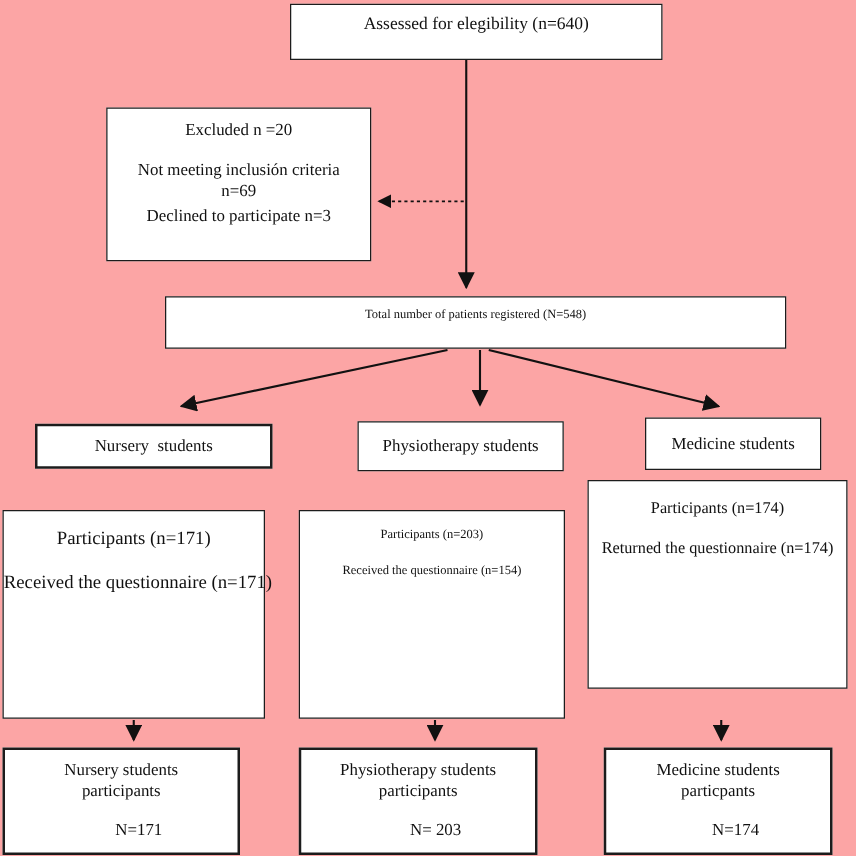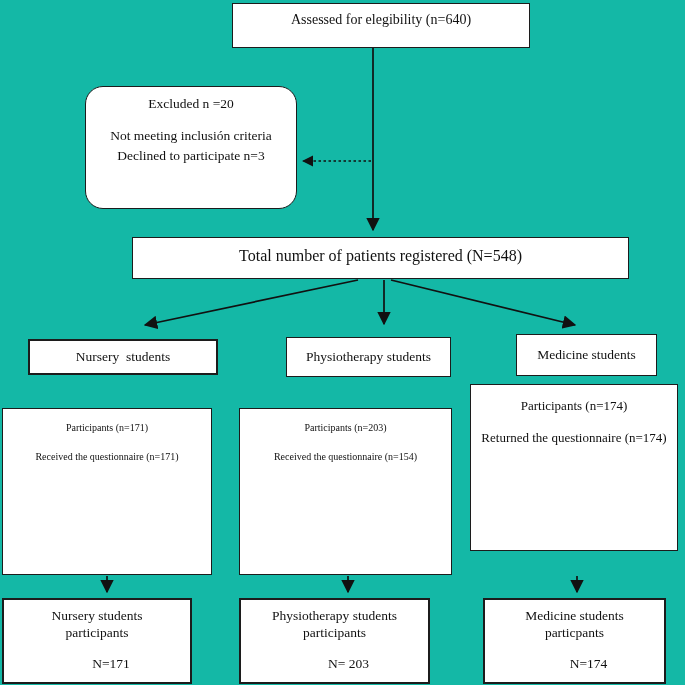--- a/index.html
+++ b/index.html
@@ -1,23 +1,23 @@
 <!DOCTYPE html>
 <html><head>
 <meta charset="utf-8">
 <style>
   html,body { margin:0; padding:0; background:#ffffff; }
   body { font-family:"Liberation Serif","DejaVu Serif",serif; color:#111111; }
-  #canvas { position:relative; width:685px; height:685px; background:#14b8a6; overflow:hidden; }
+  #canvas { position:relative; width:685px; height:685px; background:#fca5a5; overflow:hidden; }
   .box { position:absolute; box-sizing:border-box; border:1.6px solid #1c1c1c; background:#ffffff;
          text-align:center; font-size:13.5px; line-height:1.25; }
   .box.thick { border-width:2px; }
   .top-box   { padding-top:7px; font-size:14px; }
-  .total-box { padding-top:8px; font-size:16px; }
-  .excl-box  { padding-top:9px;border-radius:18px; }
+  .total-box { padding-top:8px; font-size:10px; }
+  .excl-box  { padding-top:9px; }
   .excl-box .l1 { margin-bottom:15px; }
   .excl-box .l4 { margin-top:3px; }
   .label-box { display:flex; align-items:center; justify-content:center; white-space:pre; }
   .pbox { padding-top:13px; display:flex; flex-direction:column; gap:16px; }
   .fin-box { padding-top:8px; }
   .fin-box .n { margin-top:14px;padding-left:28px; }
   svg.arrows { position:absolute; left:0; top:0; pointer-events:none; }
   .line { white-space:pre; }
 </style>
 </head>
@@ -41,38 +41,39 @@
     <line x1="577" y1="576" x2="577" y2="592" stroke="#111111" stroke-width="1.7" marker-end="url(#ah)"></line>
   </svg>
 
   <div class="box top-box" style="left:232px; top:3px; width:298px; height:45px;">
     <div class="line">Assessed for elegibility (n=640)</div>
   </div>
 
   <div class="box excl-box" style="left:85px; top:86px; width:212px; height:123px;">
     <div class="line l1">Excluded n =20</div>
     <div class="line">Not meeting inclusión criteria</div>
+    <div class="line">n=69</div>
     <div class="line l4">Declined to participate n=3</div>
   </div>
 
   <div class="box total-box" style="left:132px; top:237px; width:497px; height:42px;">
     <div class="line">Total number of patients registered (N=548)</div>
   </div>
 
   <div class="box thick label-box" style="left:28px; top:339px; width:190px; height:36px;">
     <span class="line">Nursery  students</span>
   </div>
   <div class="box label-box" style="left:286px; top:337px; width:165px; height:40px;">
     <span class="line">Physiotherapy students</span>
   </div>
   <div class="box label-box" style="left:516px; top:334px; width:141px; height:42px;">
     <span class="line">Medicine students</span>
   </div>
 
-  <div class="box pbox" style="left:2px; top:408px; width:210px; height:167px; font-size:10px;">
+  <div class="box pbox" style="left:2px; top:408px; width:210px; height:167px; font-size:15px;">
     <div class="line">Participants (n=171)</div>
     <div class="line">Received the questionnaire (n=171)</div>
   </div>
   <div class="box pbox" style="left:239px; top:408px; width:213px; height:167px; font-size:10px;">
     <div class="line">Participants (n=203)</div>
     <div class="line">Received the questionnaire (n=154)</div>
   </div>
   <div class="box pbox" style="left:470px; top:384px; width:208px; height:167px; font-size:13px;">
     <div class="line">Participants (n=174)</div>
     <div class="line">Returned the questionnaire (n=174)</div>

